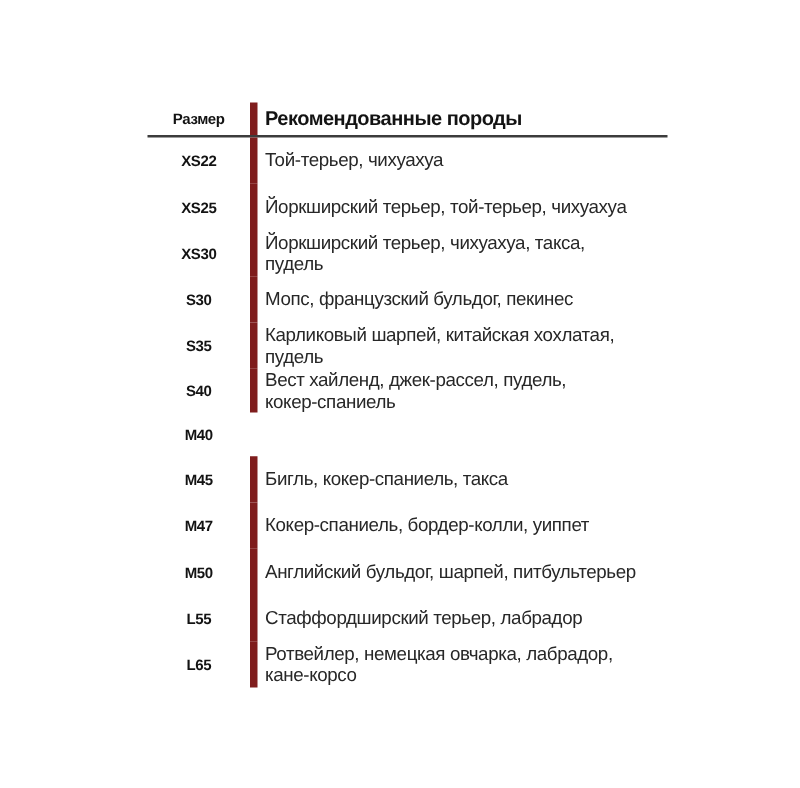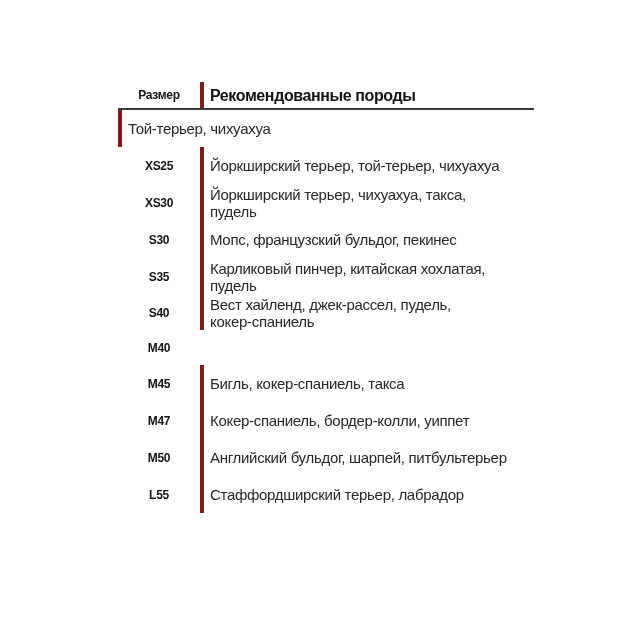--- a/index.html
+++ b/index.html
@@ -19,21 +19,21 @@
   .trow { display: flex; }
   .cell-size {
     width: 82px;
     display: flex; align-items: center; justify-content: center;
     font-weight: bold; font-size: 12px;
     color: #131313;
     text-align: center;
   }
   .cell-breeds {
     flex: 1;
-    border-left: 4px solid #7f1d1d;
+    border-left: 6px solid #7f1d1d;
     padding-left: 6px;
     display: flex; align-items: center;
     font-size: 15px; line-height: 17px;
     white-space: pre-line;
     color: #272727;
   }
   .thead { border-bottom: 2px solid #3c3c3c; }
   .thead .trow { min-height: 26px; }
   .thead .cell-breeds {
     font-weight: bold; font-size: 16px;
@@ -52,38 +52,39 @@
 
   <div class="thead">
     <div class="trow">
       <div class="cell-size">Размер</div>
       <div class="cell-breeds">Рекомендованные породы</div>
     </div>
   </div>
 
   <div class="tbody">
     <div class="trow">
+      <div class="cell-size">XS22</div>
       <div class="cell-breeds">Той-терьер, чихуахуа</div>
     </div>
     <div class="trow">
       <div class="cell-size">XS25</div>
       <div class="cell-breeds">Йоркширский терьер, той-терьер, чихуахуа</div>
     </div>
     <div class="trow">
       <div class="cell-size">XS30</div>
       <div class="cell-breeds">Йоркширский терьер, чихуахуа, такса,
 пудель</div>
     </div>
     <div class="trow">
       <div class="cell-size">S30</div>
       <div class="cell-breeds">Мопс, французский бульдог, пекинес</div>
     </div>
     <div class="trow">
       <div class="cell-size">S35</div>
-      <div class="cell-breeds">Карликовый пинчер, китайская хохлатая,
+      <div class="cell-breeds">Карликовый шарпей, китайская хохлатая,
 пудель</div>
     </div>
     <div class="trow">
       <div class="cell-size">S40</div>
       <div class="cell-breeds">Вест хайленд, джек-рассел, пудель,
 кокер-спаниель</div>
     </div>
     <div class="trow">
       <div class="cell-size">M40</div>
     </div>
@@ -96,15 +97,20 @@
       <div class="cell-breeds">Кокер-спаниель, бордер-колли, уиппет</div>
     </div>
     <div class="trow">
       <div class="cell-size">M50</div>
       <div class="cell-breeds">Английский бульдог, шарпей, питбультерьер</div>
     </div>
     <div class="trow">
       <div class="cell-size">L55</div>
       <div class="cell-breeds">Стаффордширский терьер, лабрадор</div>
     </div>
+    <div class="trow">
+      <div class="cell-size">L65</div>
+      <div class="cell-breeds">Ротвейлер, немецкая овчарка, лабрадор,
+кане-корсо</div>
+    </div>
   </div>
 
 </div>
 
 </body></html>

